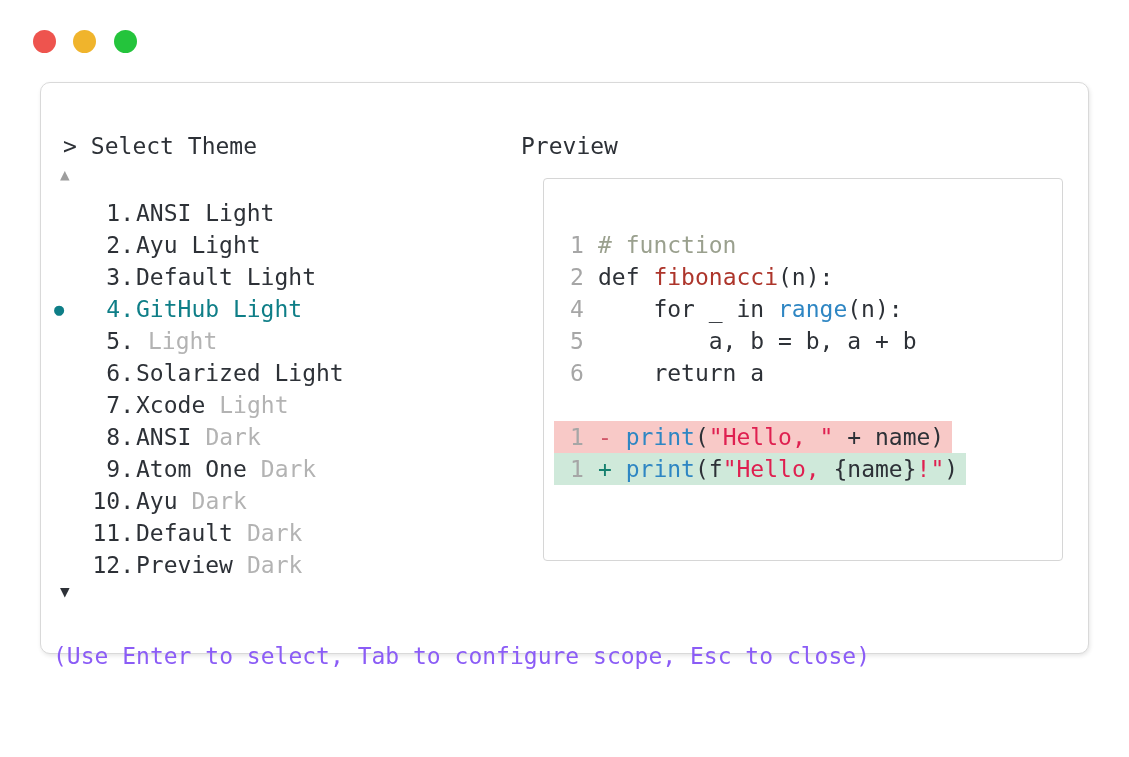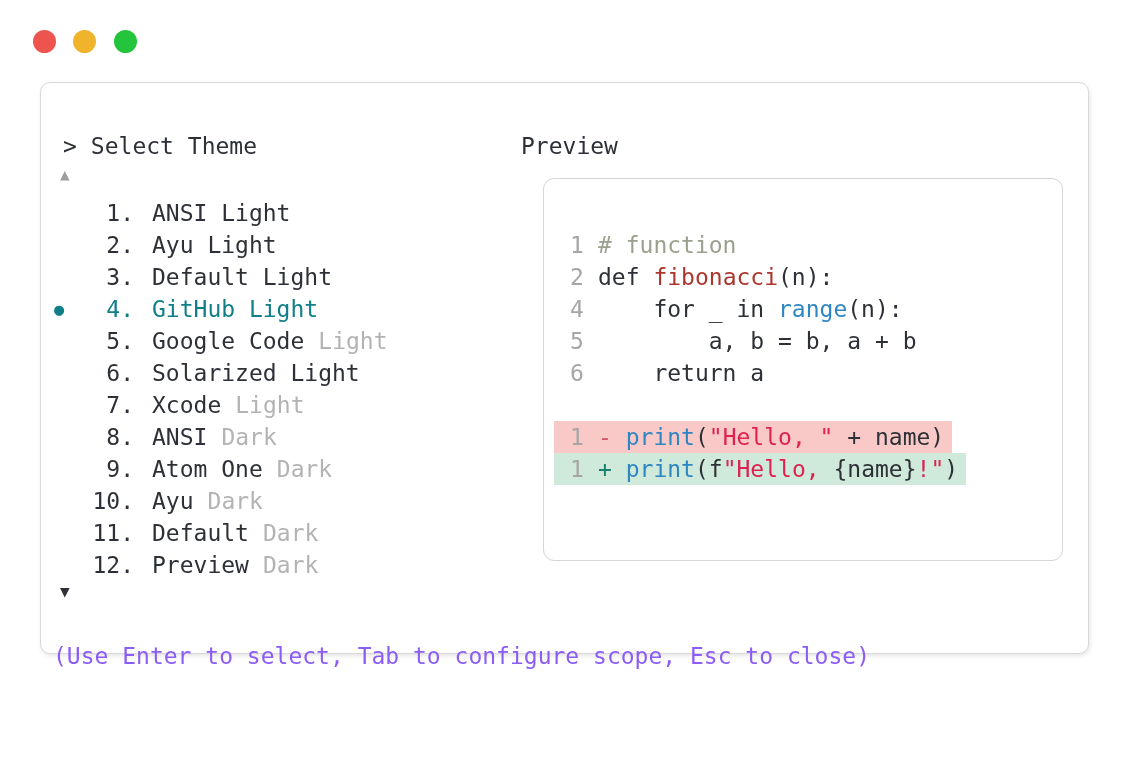--- a/index.html
+++ b/index.html
@@ -37,29 +37,29 @@
 
   .scroll-arrow{position:absolute;left:19px;font-size:16px;line-height:16px;background:none;border:none;
                 font-family:"DejaVu Sans Mono",monospace;cursor:default;}
   .scroll-up{top:84px;color:#9e9e9e;}
   .scroll-down{top:501px;color:var(--fg);}
 
   .theme-list{position:absolute;left:11px;top:114px;}
   .theme-row{display:flex;align-items:center;height:32px;white-space:pre;}
   .theme-row .marker{display:inline-block;width:40px;color:var(--teal);font-size:17px;text-align:left;padding-left:2px;}
   .theme-row .num{display:inline-block;width:42px;text-align:right;}
-  .theme-row .name-main{margin-left:18px;}
+  .theme-row .name-main{margin-left:2px;}
   .theme-row .name-muted{color:var(--muted-light);}
   .theme-row .name-muted:not(:empty){margin-left:14px;}
   .theme-row.selected{color:var(--teal);}
 
   .help{position:absolute;left:12px;top:560px;color:#8b5cf6;white-space:pre;}
 
   .preview-box{position:absolute;left:502px;top:95px;width:520px;height:383px;background:#fff;
-               border:1.5px solid var(--box-border);border-radius:11px;}
+               border:1.5px solid var(--box-border);border-radius:4px;}
   .code{position:absolute;left:26px;top:50px;}
   .code-line{height:32px;line-height:32px;white-space:pre;}
   .ln{display:inline-block;width:28px;color:var(--muted);}
 
   .tk-fg{color:var(--fg);}
   .tk-comment{color:var(--comment);}
   .tk-func{color:var(--func-red);}
   .tk-number{color:var(--teal);}
   .tk-builtin{color:var(--blue);margin-top:40px;}
   .tk-string{color:var(--string-red);}
@@ -83,21 +83,21 @@
 
   <div class="preview-label">Preview</div>
 
   <button class="scroll-arrow scroll-up">▲</button>
 
   <div class="theme-list">
     <div class="theme-row"><span class="marker"></span><span class="num">1.</span><span class="name-main">ANSI Light</span><span class="name-muted"></span></div>
     <div class="theme-row"><span class="marker"></span><span class="num">2.</span><span class="name-main">Ayu Light</span><span class="name-muted"></span></div>
     <div class="theme-row"><span class="marker"></span><span class="num">3.</span><span class="name-main">Default Light</span><span class="name-muted"></span></div>
     <div class="theme-row selected"><span class="marker">●</span><span class="num">4.</span><span class="name-main">GitHub Light</span><span class="name-muted"></span></div>
-    <div class="theme-row"><span class="marker"></span><span class="num">5.</span><span class="name-main">Google Code</span><span class="name-muted">Light</span></div>
+    <div class="theme-row"><span class="marker"></span><span class="num">5.</span><span class="name-muted">Light</span></div>
     <div class="theme-row"><span class="marker"></span><span class="num">6.</span><span class="name-main">Solarized Light</span><span class="name-muted"></span></div>
     <div class="theme-row"><span class="marker"></span><span class="num">7.</span><span class="name-main">Xcode</span><span class="name-muted">Light</span></div>
     <div class="theme-row"><span class="marker"></span><span class="num">8.</span><span class="name-main">ANSI</span><span class="name-muted">Dark</span></div>
     <div class="theme-row"><span class="marker"></span><span class="num">9.</span><span class="name-main">Atom One</span><span class="name-muted">Dark</span></div>
     <div class="theme-row"><span class="marker"></span><span class="num">10.</span><span class="name-main">Ayu</span><span class="name-muted">Dark</span></div>
     <div class="theme-row"><span class="marker"></span><span class="num">11.</span><span class="name-main">Default</span><span class="name-muted">Dark</span></div>
     <div class="theme-row"><span class="marker"></span><span class="num">12.</span><span class="name-main">Preview</span><span class="name-muted">Dark</span></div>
   </div>
 
   <button class="scroll-arrow scroll-down">▼</button>

